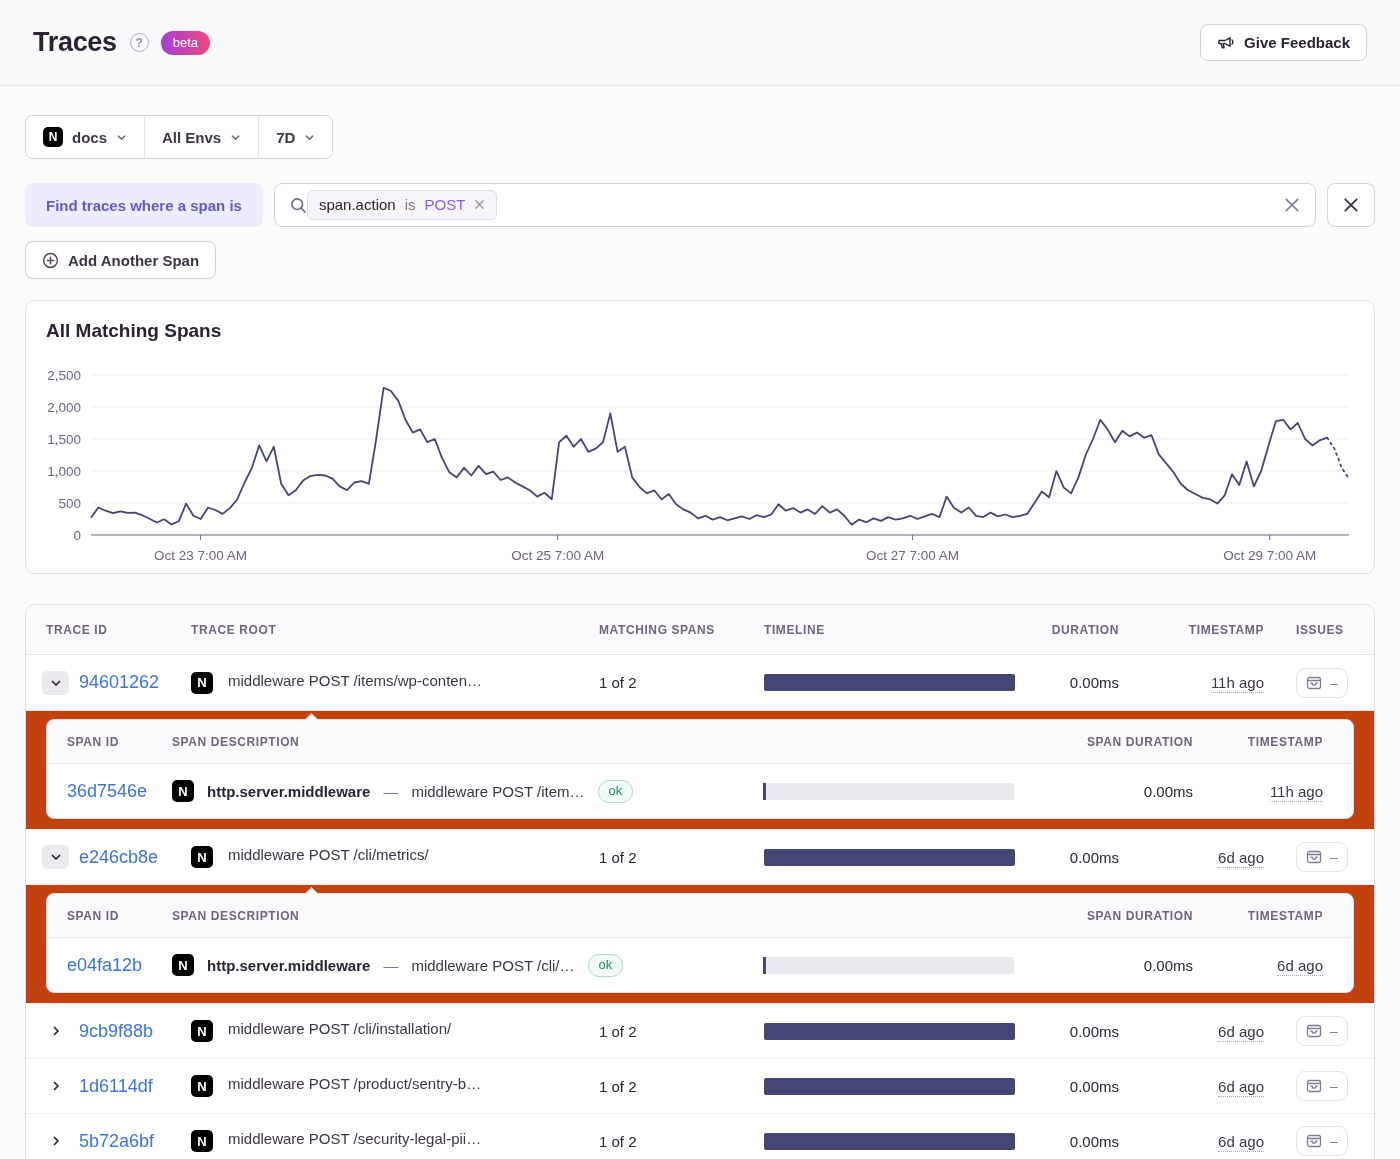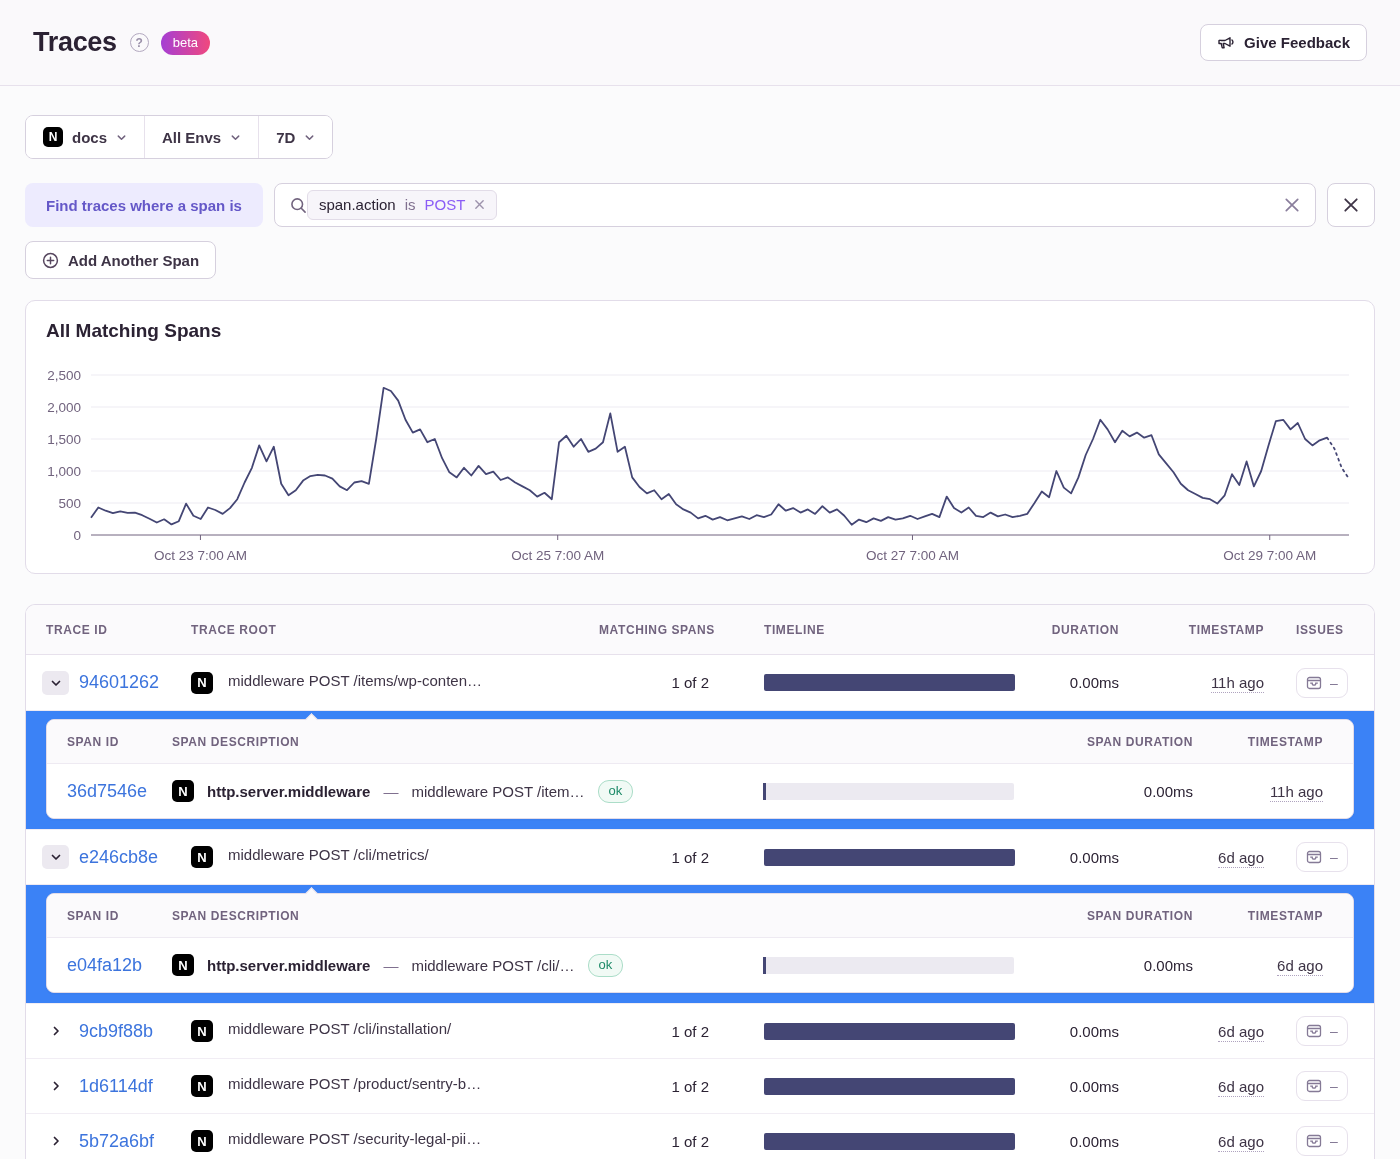--- a/index.html
+++ b/index.html
@@ -87,32 +87,32 @@
 
   .trow { height:55px; background:#fff; border-top:1px solid #F1EDF4; }
   #rows > .trow:first-child { border-top:none; }
   .c-id { padding-left:16px; display:flex; align-items:center; gap:10px; }
   .chev-btn { width:27px; height:24px; border-radius:5px; border:none; background:transparent; padding:0;
               display:flex; align-items:center; justify-content:center; color:#2B2233; cursor:pointer; flex:none; }
   .chev-btn.expanded { background:#ECE9F0; }
   .trace-link { color:#3C74DD; font-size:18px; text-decoration:none; cursor:pointer; }
   .c-root { display:flex; align-items:flex-start; gap:15px; font-size:15px; color:#3E3446;
             overflow:hidden; white-space:nowrap; }
-  .c-match { text-align:right; font-size:15px; color:#2B2233; }
+  .c-match { font-size:15px; color:#2B2233; }
   .c-tl { padding-left:55px; }
   .bar { width:251px; height:17px; background:#444674; border-radius:2px; }
   .c-dur { text-align:right; padding-right:20px; font-size:15px; color:#2B2233; }
   .c-ts { text-align:right; padding-right:20px; font-size:15px; color:#3E3446; }
   .ts-link { border-bottom:1px dotted #AFA3BF; padding-bottom:1px; cursor:pointer; }
   .c-iss { padding-left:12px; }
   .issues-btn { display:flex; align-items:center; gap:8px; border:1px solid #E7E1EC; background:#fff;
                 border-radius:9px; padding:6px 9px; color:#857A96; font-size:14px; cursor:pointer; }
 
   
-  .band { background:#3b82f6; border-top:1px solid #EEEAF2; padding:8px 20px 10px; }
+  .band { background:#c2410c; border-top:1px solid #EEEAF2; padding:8px 20px 10px; }
   .subcard { position:relative; background:#fff; border:1px solid #E2DCE9; border-radius:8px;
              box-shadow:0 1px 2px rgba(43,34,51,0.05); }
   .notch { position:absolute; top:-5px; left:260px; width:9px; height:9px; background:#FBFAFC;
            border-left:1px solid #E2DCE9; border-top:1px solid #E2DCE9; transform:rotate(45deg); }
   .grid5 { display:grid; grid-template-columns:125px 1fr 290px 150px 160px; align-items:center; }
   .shead { height:44px; background:#FBFAFC; border-bottom:1px solid #EEEAF2; border-radius:8px 8px 0 0; }
   .sh-id { padding-left:20px; }
   .sh-dur { text-align:right; }
   .sh-ts { text-align:right; padding-right:30px; }
   .sbody { height:54px; border-radius:0 0 8px 8px; background:#fff; }

